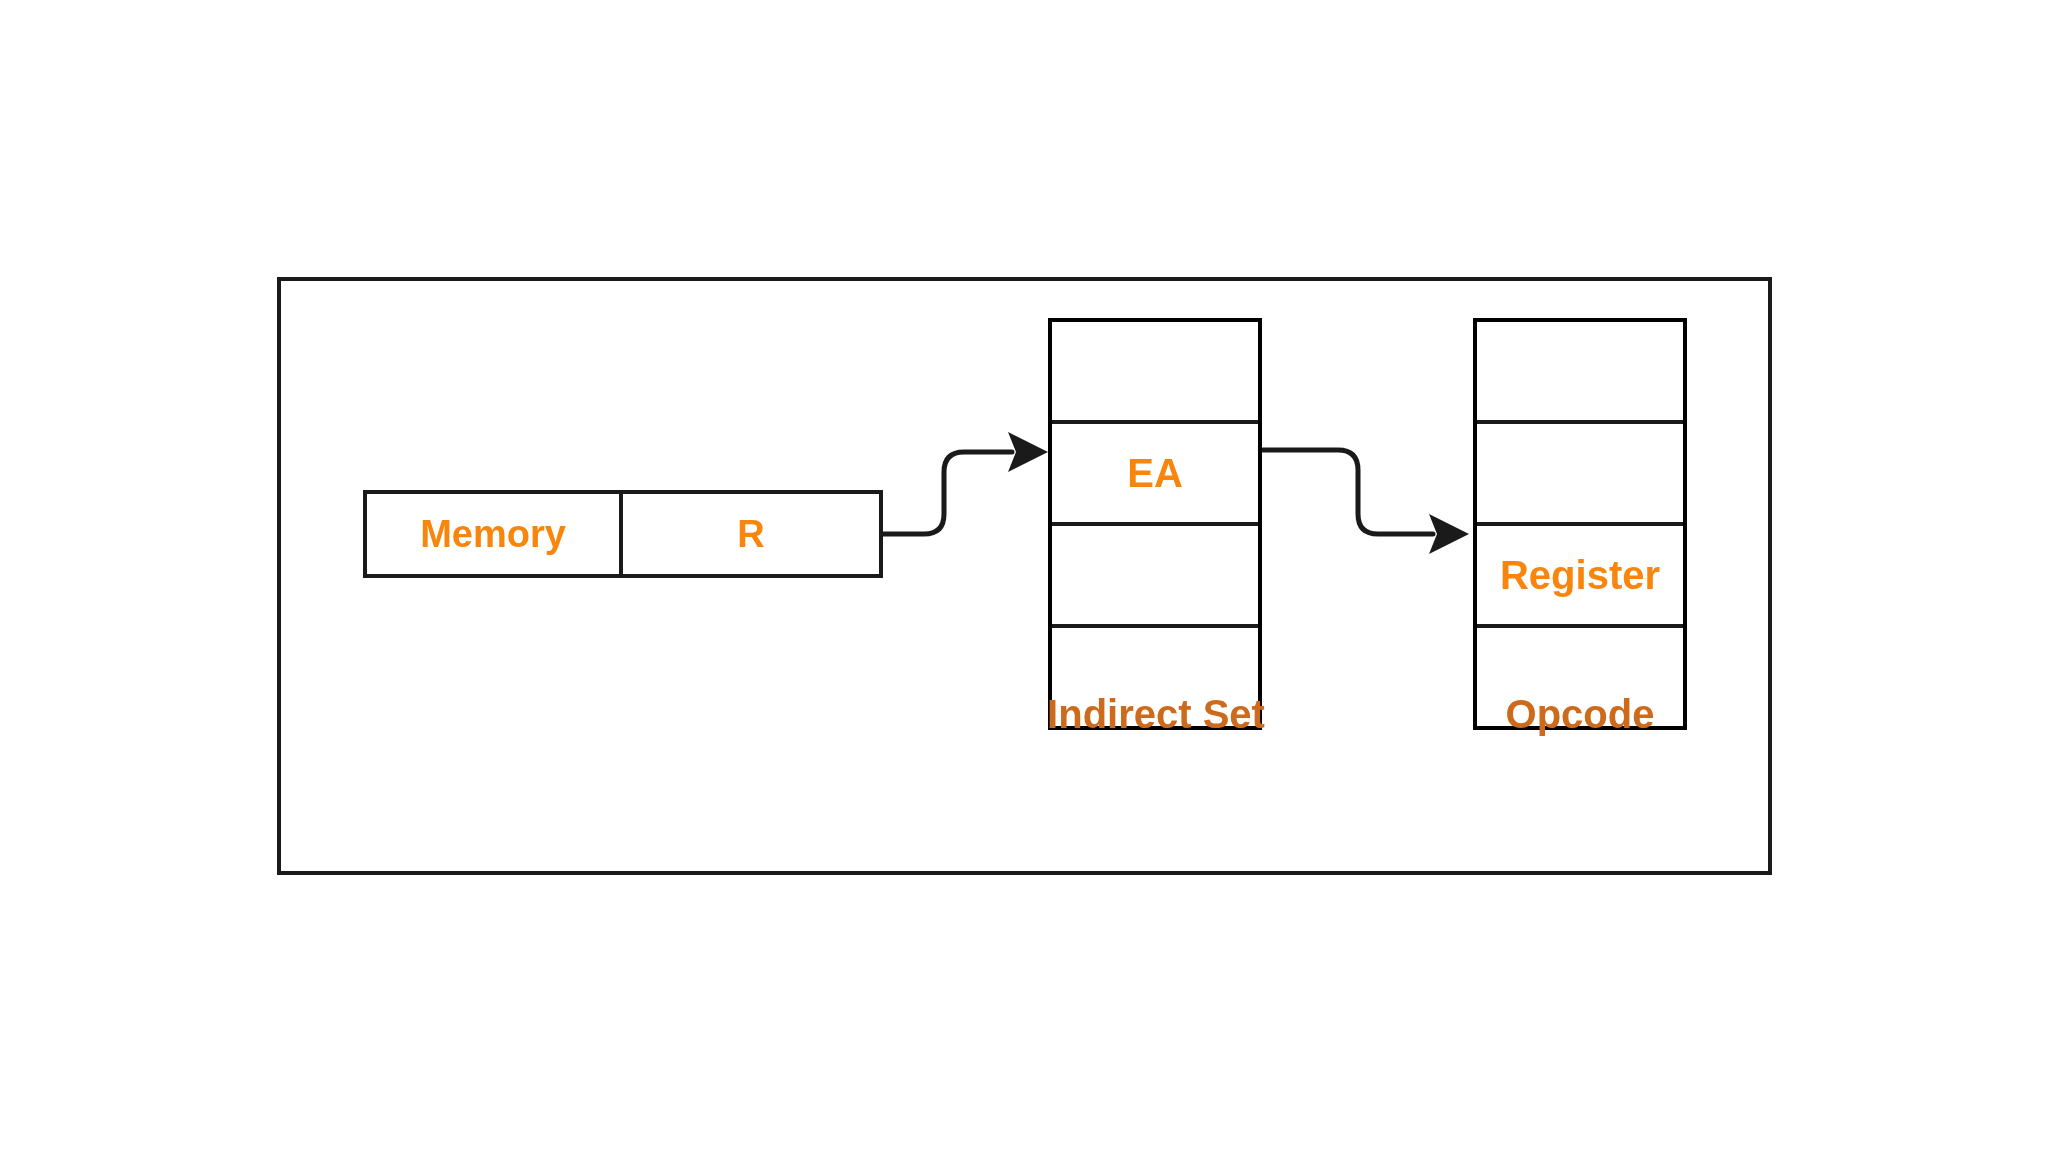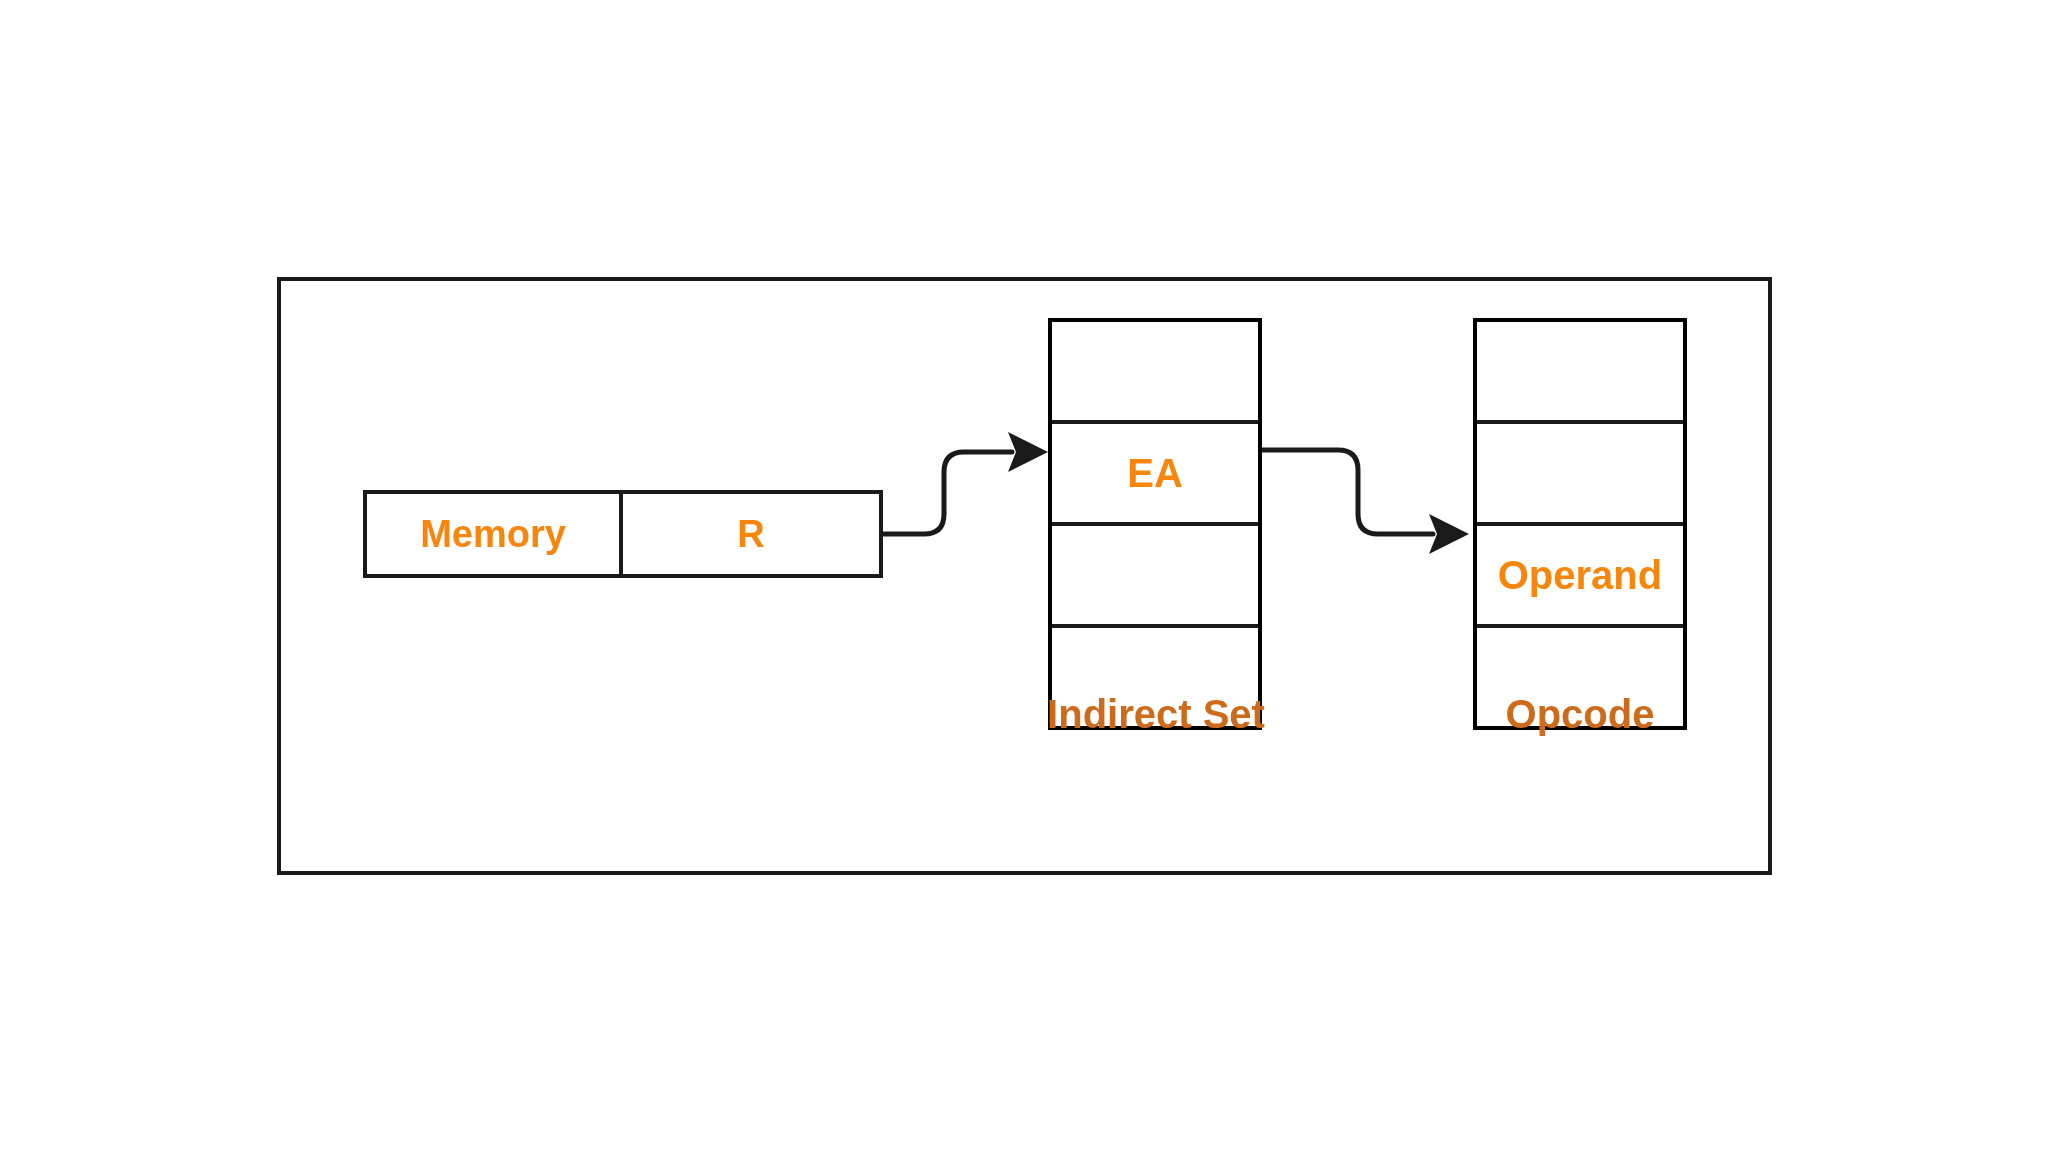--- a/index.html
+++ b/index.html
@@ -123,21 +123,21 @@
   <div class="stack" id="register-stack">
     <div class="cell"></div>
     <div class="cell">EA</div>
     <div class="cell"></div>
     <div class="cell"></div>
   </div>
 
   <div class="stack" id="memory-stack">
     <div class="cell"></div>
     <div class="cell"></div>
-    <div class="cell">Operand</div>
+    <div class="cell">Register</div>
     <div class="cell"></div>
   </div>
 
   <div class="stack-label" id="register-label">Indirect Set</div>
   <div class="stack-label" id="memory-label">Opcode</div>
 
 
 </div>
 
 </body></html>

